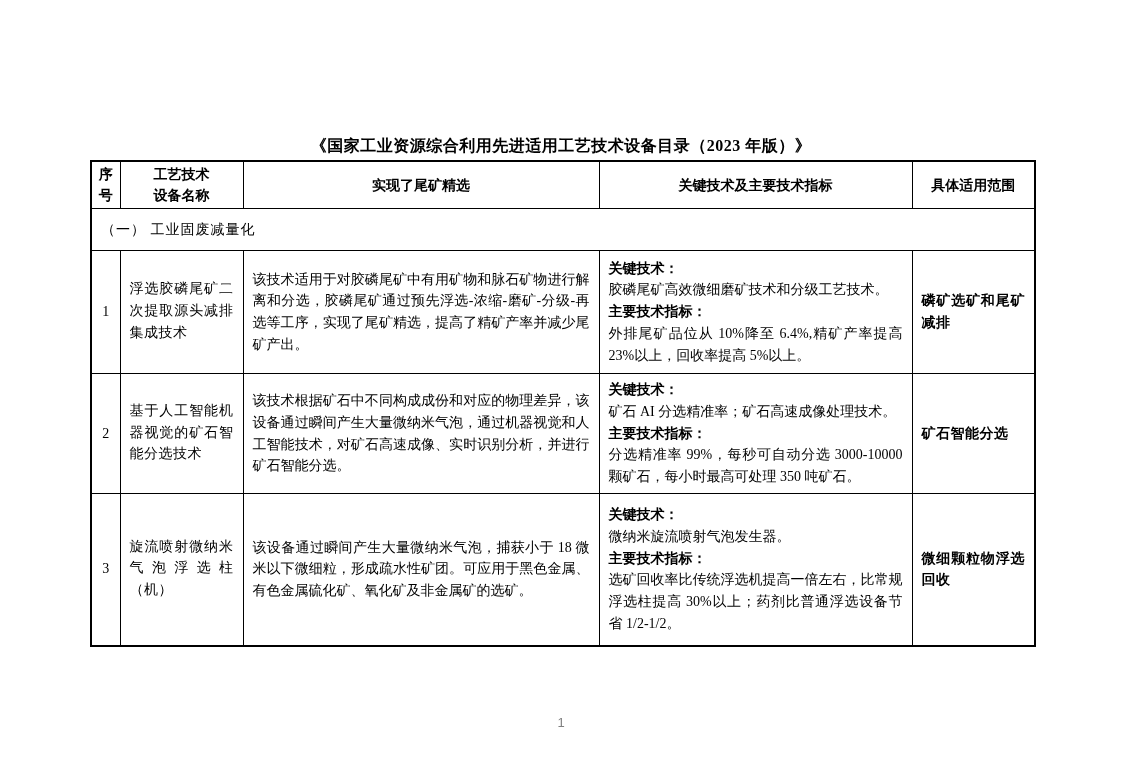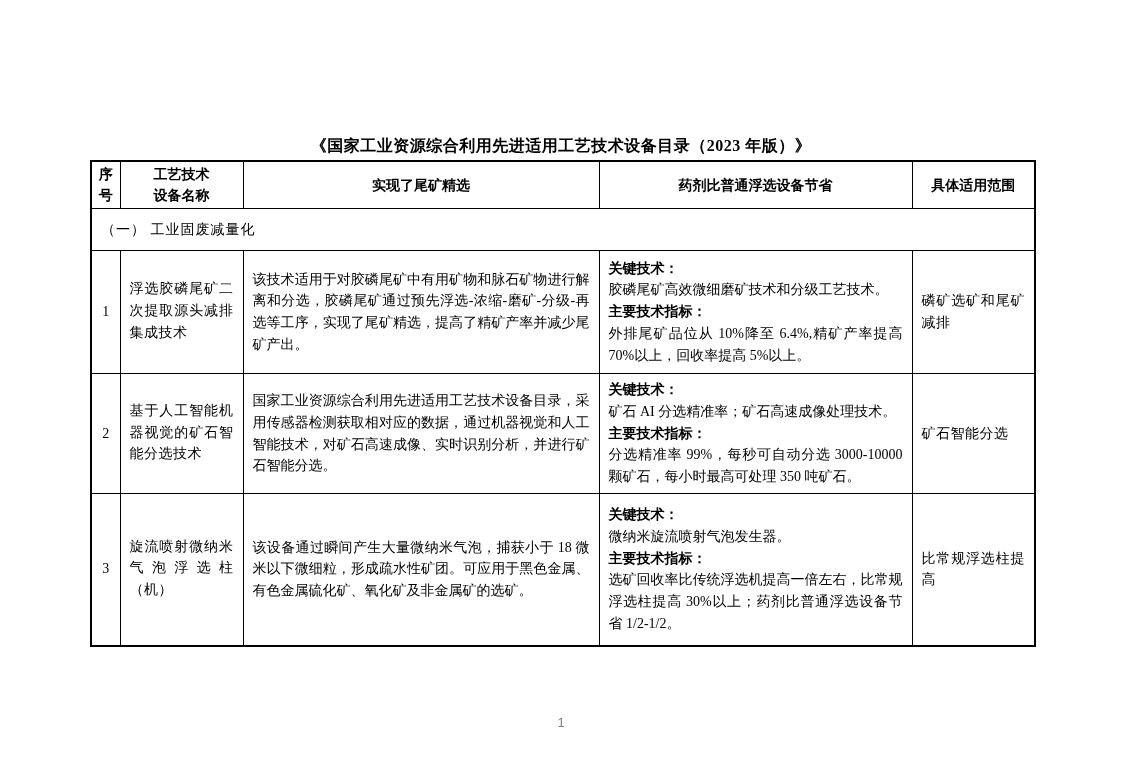--- a/index.html
+++ b/index.html
@@ -61,21 +61,21 @@
     font-size: 16px;
     font-weight: normal;
     text-align: left;
     padding-left: 14px;
     letter-spacing: 1px;
   }
   .cell-num   { text-align: center; }
   .cell-name  { text-align: justify; letter-spacing: 0.5px; font-family: Liberation Mono, monospace; }
   .cell-intro { text-align: justify; }
   .cell-key   { text-align: justify; }
-  .cell-scope { text-align: justify; letter-spacing: 0.5px; }
+  .cell-scope { text-align: justify; letter-spacing: 0.5px; font-weight: bold; }
   .key-label  { font-weight: bold; text-align: left; font-family: Liberation Serif, serif; }
   .page-num {
     position: absolute;
     bottom: 48px;
     left: 0;
     width: 100%;
     text-align: center;
     font-size: 13px;
     color: #808080;
     font-family: "Liberation Sans", "DejaVu Sans", sans-serif;
@@ -96,64 +96,64 @@
       <col class="col-key">
       <col class="col-scope">
     </colgroup>
     <tbody>
       <tr class="header-row">
         <th>序
 号</th>
         <th>工艺技术
 设备名称</th>
         <th>实现了尾矿精选</th>
-        <th>药剂比普通浮选设备节省</th>
+        <th>关键技术及主要技术指标</th>
         <th>具体适用范围</th>
       </tr>
 
       <tr class="section-row">
         <td class="section-cell" colspan="5">（一） 工业固废减量化</td>
       </tr>
 
       <tr class="data-row-1">
         <td class="cell-num">1</td>
         <td class="cell-name">浮选胶磷尾矿二次提取源头减排集成技术</td>
         <td class="cell-intro">该技术适用于对胶磷尾矿中有用矿物和脉石矿物进行解离和分选，胶磷尾矿通过预先浮选-浓缩-磨矿-分级-再选等工序，实现了尾矿精选，提高了精矿产率并减少尾矿产出。</td>
         <td class="cell-key">
           <div class="key-label">关键技术：</div>
           <div>胶磷尾矿高效微细磨矿技术和分级工艺技术。</div>
           <div class="key-label">主要技术指标：</div>
-          <div>外排尾矿品位从 10%降至 6.4%,精矿产率提高 70%以上，回收率提高 5%以上。</div>
+          <div>外排尾矿品位从 10%降至 6.4%,精矿产率提高 23%以上，回收率提高 5%以上。</div>
         </td>
         <td class="cell-scope">磷矿选矿和尾矿减排</td>
       </tr>
 
       <tr class="data-row-2">
         <td class="cell-num">2</td>
         <td class="cell-name">基于人工智能机器视觉的矿石智能分选技术</td>
-        <td class="cell-intro">国家工业资源综合利用先进适用工艺技术设备目录，采用传感器检测获取相对应的数据，通过机器视觉和人工智能技术，对矿石高速成像、实时识别分析，并进行矿石智能分选。</td>
+        <td class="cell-intro">该技术根据矿石中不同构成成份和对应的物理差异，该设备通过瞬间产生大量微纳米气泡，通过机器视觉和人工智能技术，对矿石高速成像、实时识别分析，并进行矿石智能分选。</td>
         <td class="cell-key">
           <div class="key-label">关键技术：</div>
           <div>矿石 AI 分选精准率；矿石高速成像处理技术。</div>
           <div class="key-label">主要技术指标：</div>
           <div>分选精准率 99%，每秒可自动分选 3000-10000 颗矿石，每小时最高可处理 350 吨矿石。</div>
         </td>
         <td class="cell-scope">矿石智能分选</td>
       </tr>
 
       <tr class="data-row-3">
         <td class="cell-num">3</td>
         <td class="cell-name">旋流喷射微纳米气泡浮选柱（机）</td>
         <td class="cell-intro">该设备通过瞬间产生大量微纳米气泡，捕获小于 18 微米以下微细粒，形成疏水性矿团。可应用于黑色金属、有色金属硫化矿、氧化矿及非金属矿的选矿。</td>
         <td class="cell-key">
           <div class="key-label">关键技术：</div>
           <div>微纳米旋流喷射气泡发生器。</div>
           <div class="key-label">主要技术指标：</div>
           <div>选矿回收率比传统浮选机提高一倍左右，比常规浮选柱提高 30%以上；药剂比普通浮选设备节省 1/2-1/2。</div>
         </td>
-        <td class="cell-scope">比常规浮选柱提高</td>
+        <td class="cell-scope">微细颗粒物浮选回收</td>
       </tr>
     </tbody>
   </table>
 
   <div class="page-num">1</div>
 
 </div>
 
 </body></html>

